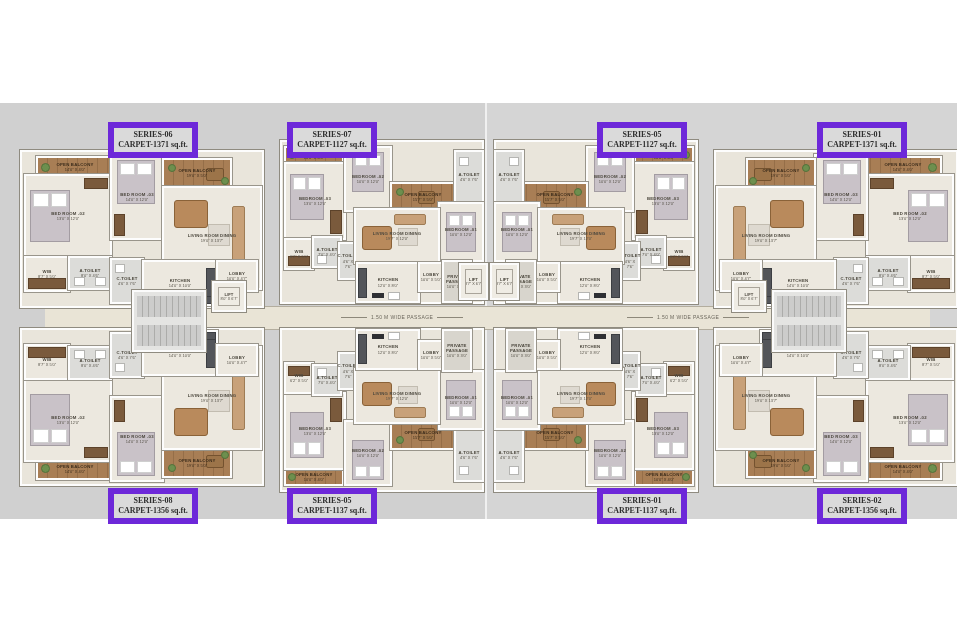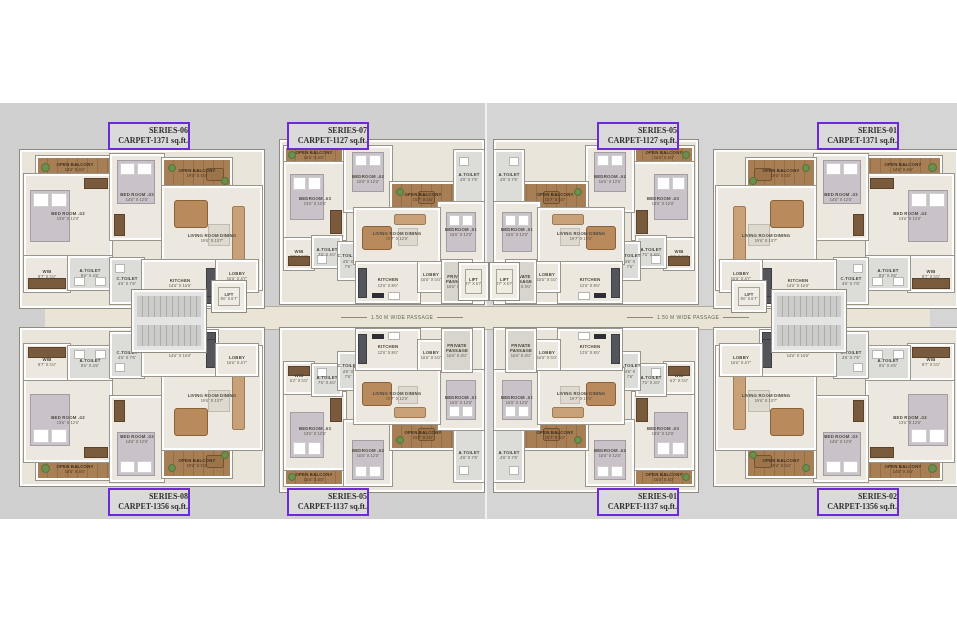--- a/index.html
+++ b/index.html
@@ -40,22 +40,22 @@
   .fn.dining{background:#b98a5c;border:1px solid #8a6238;border-radius:3px;}
   .fn.rug{background:#ded9d0;border:1px solid #c2bcb0;}
   .fn.counter{background:#53555a;border:1px solid #3c3e42;}
   .fn.stove{background:#2e2f33;}
   .fn.ward{background:#7a5a3c;border:1px solid #5c422a;}
   .fn.fix{background:#ffffff;border:1px solid #b5b5b2;}
   .fn.plant{background:#6d8f4e;border-radius:50%;border:1px solid #53713a;}
   .fn.table2{background:#9c7449;border:1px solid #74522f;border-radius:2px;}
 
   
-  .sbox{position:absolute;width:78px;height:24px;background:#dadada;border:2px solid #6d28d9;
-        display:flex;flex-direction:column;align-items:flex-end;justify-content:center;
+  .sbox{position:absolute;width:78px;height:24px;background:#dadada;border:6px solid #6d28d9;
+        display:flex;flex-direction:column;align-items:center;justify-content:center;
         font-family:"Liberation Serif", serif;font-weight:bold;color:#2f2f2f;
         font-size:8px;line-height:10px;text-align:center;}
 
   
   .stair{position:absolute;background:#e4e4e2;border:2px solid #fbfbfb;box-shadow:0 0 0 1px #8f8b80;}
   .stair .fl{position:absolute;left:4%;top:7%;width:92%;height:36%;
              background:repeating-linear-gradient(90deg,#cccccb 0 5px,#acacaa 5px 6px);}
   .stair .fl.b{top:57%;}
   .lift{position:absolute;background:#efece4;border:2px solid #fbfbfb;box-shadow:0 0 0 1px #8f8b80;
         display:flex;flex-direction:column;align-items:center;justify-content:center;text-align:center;}

